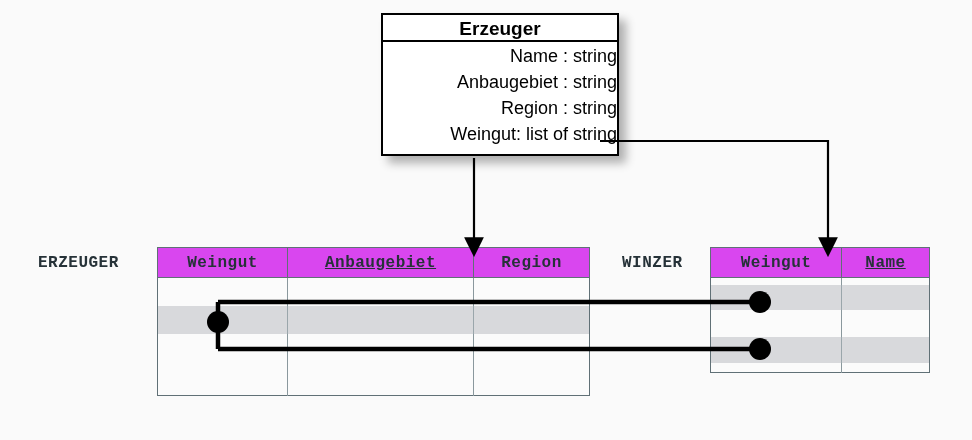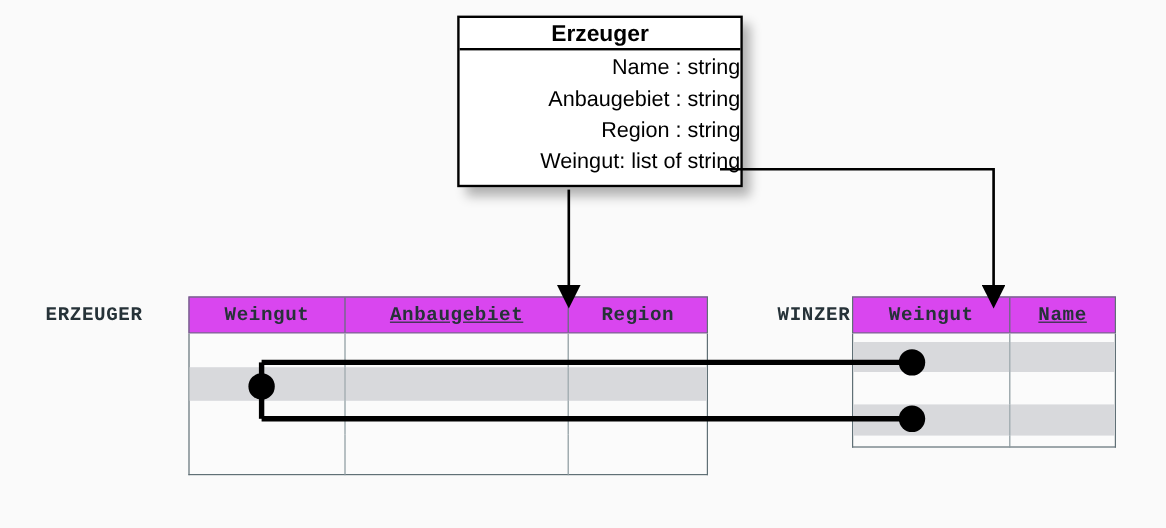--- a/index.html
+++ b/index.html
@@ -151,21 +151,21 @@
         <div class="cell" style="flex:1;"></div>
       </div>
       <div class="rel-row" style="height:34px;">
         <div class="cell" style="width:130px;"></div>
         <div class="cell" style="width:186px;"></div>
         <div class="cell" style="flex:1;"></div>
       </div>
     </div>
   </div>
 
-  <div class="table-label" style="left:648px; top:254px;">WINZER</div>
+  <div class="table-label" style="left:622px; top:254px;">WINZER</div>
 
   <div class="rel-table" id="tbl-winzer" style="left:710px; top:247px; width:220px;">
     <div class="rel-head">
       <div class="cell" style="width:131px;">Weingut</div>
       <div class="cell" style="flex:1;text-decoration:underline;">Name</div>
     </div>
     <div class="rel-body" style="height:95px;">
       <div class="rel-row" style="height:7px;">
         <div class="cell" style="width:131px;"></div>
         <div class="cell" style="flex:1;"></div>

